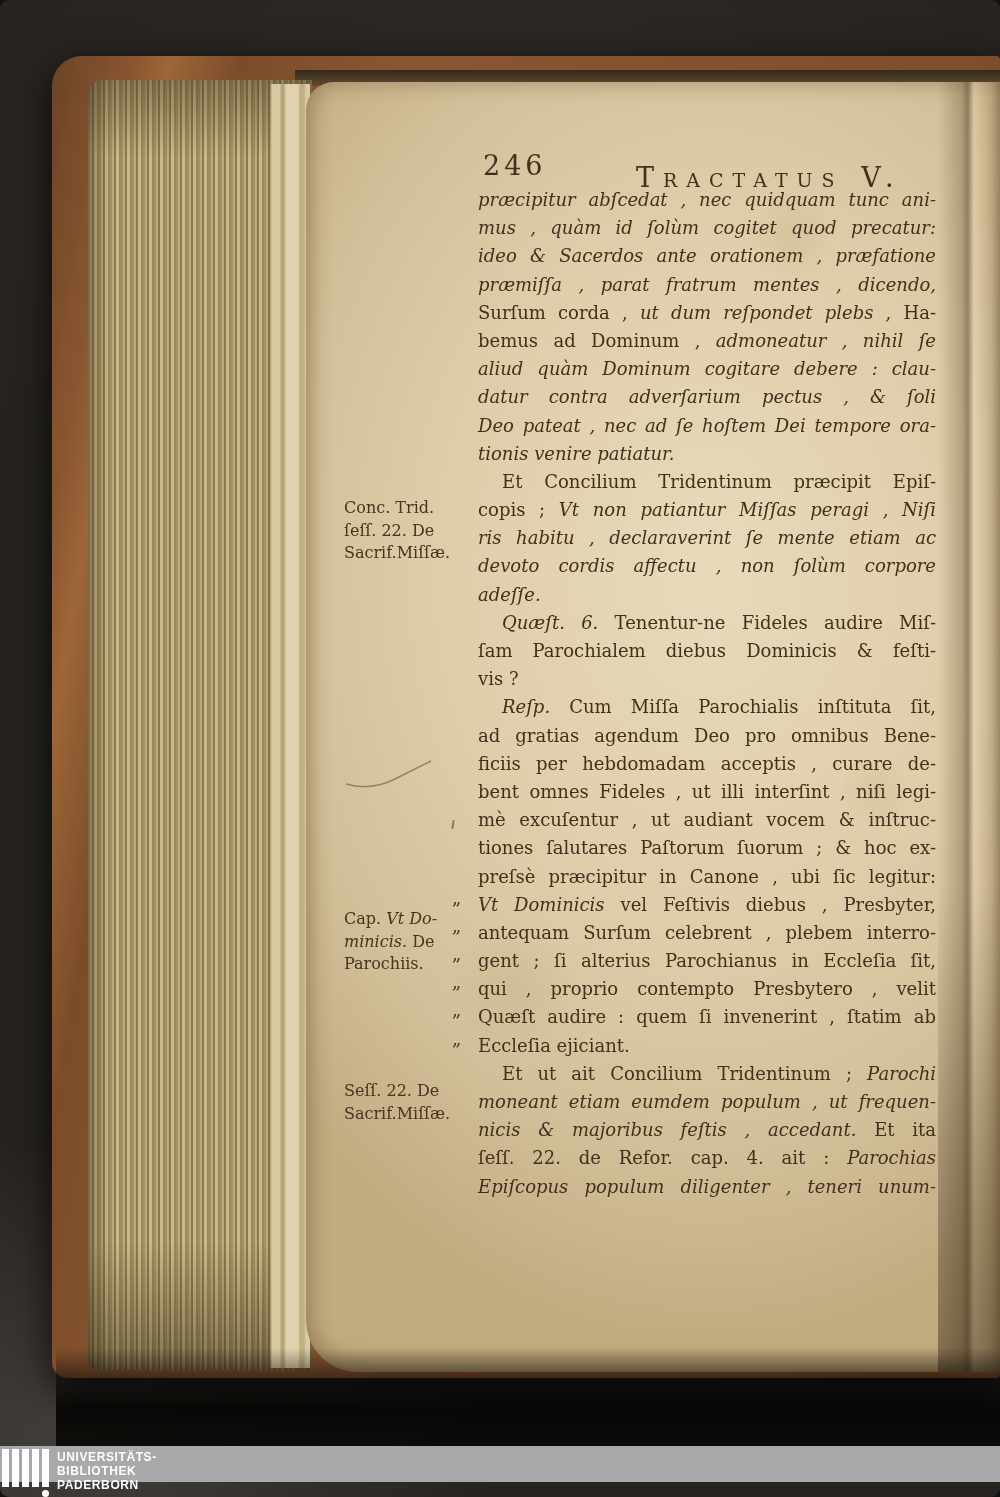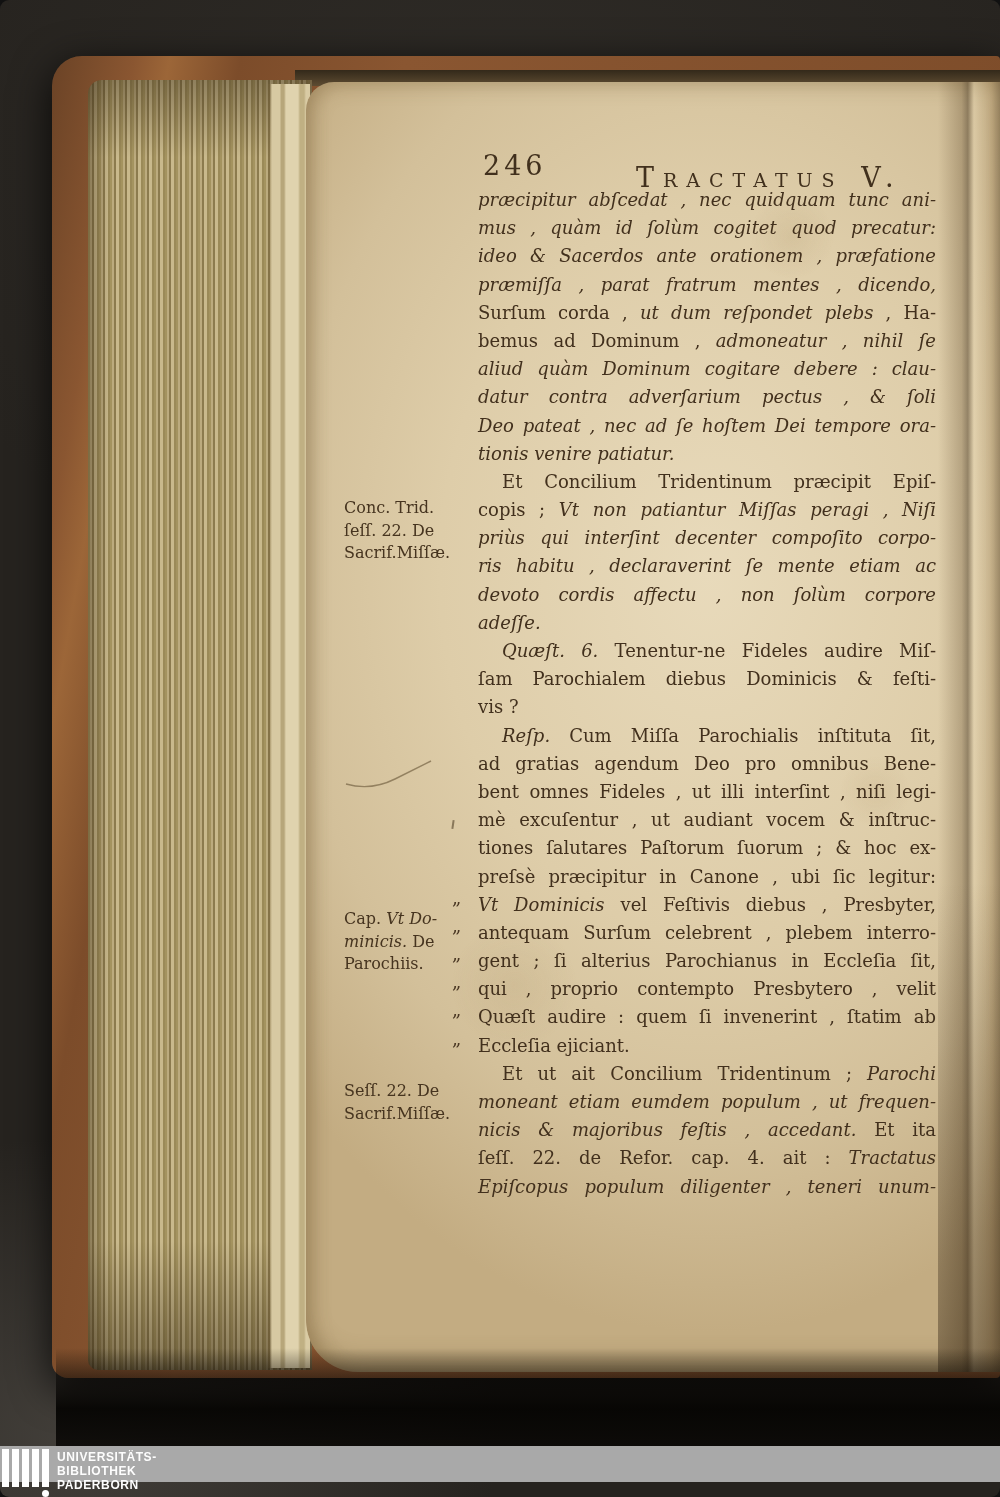--- a/index.html
+++ b/index.html
@@ -118,43 +118,43 @@
       <div class="tl"><span class="it">ideo &amp; Sacerdos ante orationem , præfatione</span></div>
       <div class="tl"><span class="it">præmiſſa , parat fratrum mentes , dicendo,</span></div>
       <div class="tl"><span>Surſum corda , </span><span class="it">ut dum reſpondet plebs </span><span>, Ha-</span></div>
       <div class="tl"><span>bemus ad Dominum , </span><span class="it">admoneatur , nihil ſe</span></div>
       <div class="tl"><span class="it">aliud quàm Dominum cogitare debere : clau-</span></div>
       <div class="tl"><span class="it">datur contra adverſarium pectus , &amp; ſoli</span></div>
       <div class="tl"><span class="it">Deo pateat , nec ad ſe hoſtem Dei tempore ora-</span></div>
       <div class="tl nj"><span class="it">tionis venire patiatur.</span></div>
       <div class="tl" style="text-indent: 24px;"><span>Et Concilium Tridentinum præcipit Epiſ-</span></div>
       <div class="tl"><span>copis ; </span><span class="it">Vt non patiantur Miſſas peragi , Niſi</span></div>
-      <div class="tl"><span class="it">priùs qui interſint decenter compoſito corpo-</span></div>
       <div class="tl"><span class="it">ris habitu , declaraverint ſe mente etiam ac</span></div>
       <div class="tl"><span class="it">devoto cordis affectu , non ſolùm corpore</span></div>
       <div class="tl nj"><span class="it">adeſſe.</span></div>
       <div class="tl" style="text-indent: 24px;"><span class="it">Quæſt. 6. </span><span>Tenentur-ne Fideles audire Miſ-</span></div>
       <div class="tl"><span>ſam Parochialem diebus Dominicis &amp; feſti-</span></div>
       <div class="tl nj"><span>vis ?</span></div>
       <div class="tl" style="text-indent: 24px;"><span class="it">Reſp. </span><span>Cum Miſſa Parochialis inſtituta ſit,</span></div>
       <div class="tl"><span>ad gratias agendum Deo pro omnibus Bene-</span></div>
+      <div class="tl"><span>ficiis per hebdomadam acceptis , curare de-</span></div>
       <div class="tl"><span>bent omnes Fideles , ut illi interſint , niſi legi-</span></div>
       <div class="tl"><span>mè excuſentur , ut audiant vocem &amp; inſtruc-</span></div>
       <div class="tl"><span>tiones ſalutares Paſtorum ſuorum ; &amp; hoc ex-</span></div>
       <div class="tl"><span>preſsè præcipitur in Canone , ubi ſic legitur:</span></div>
       <div class="tl"><span class="hq">„</span><span class="it">Vt Dominicis </span><span>vel Feſtivis diebus , Presbyter,</span></div>
       <div class="tl"><span class="hq">„</span><span>antequam Surſum celebrent , plebem interro-</span></div>
       <div class="tl"><span class="hq">„</span><span>gent ; ſi alterius Parochianus in Eccleſia ſit,</span></div>
       <div class="tl"><span class="hq">„</span><span>qui , proprio contempto Presbytero , velit</span></div>
       <div class="tl"><span class="hq">„</span><span>Quæſt audire : quem ſi invenerint , ſtatim ab</span></div>
       <div class="tl nj"><span class="hq">„</span><span>Eccleſia ejiciant.</span></div>
       <div class="tl" style="text-indent: 24px;"><span>Et ut ait Concilium Tridentinum ; </span><span class="it">Parochi</span></div>
       <div class="tl"><span class="it">moneant etiam eumdem populum , ut frequen-</span></div>
       <div class="tl"><span class="it">nicis &amp; majoribus feſtis , accedant. </span><span>Et ita</span></div>
-      <div class="tl"><span>ſeſſ. 22. de Refor. cap. 4. ait : </span><span class="it">Tractatus</span></div>
+      <div class="tl"><span>ſeſſ. 22. de Refor. cap. 4. ait : </span><span class="it">Parochias</span></div>
       <div class="tl"><span class="it">Epiſcopus populum diligenter , teneri unum-</span></div>
     </div>
   <div id="margin-notes">
       <div class="note" style="top: 497px;">
         <div><span>Conc. Trid.</span></div>
         <div><span>ſeſſ. 22. De</span></div>
         <div><span>Sacrif.Miſſæ.</span></div>
       </div>
       <div class="note" style="top: 908px;">
         <div><span>Cap. </span><span class="it">Vt Do-</span></div>

